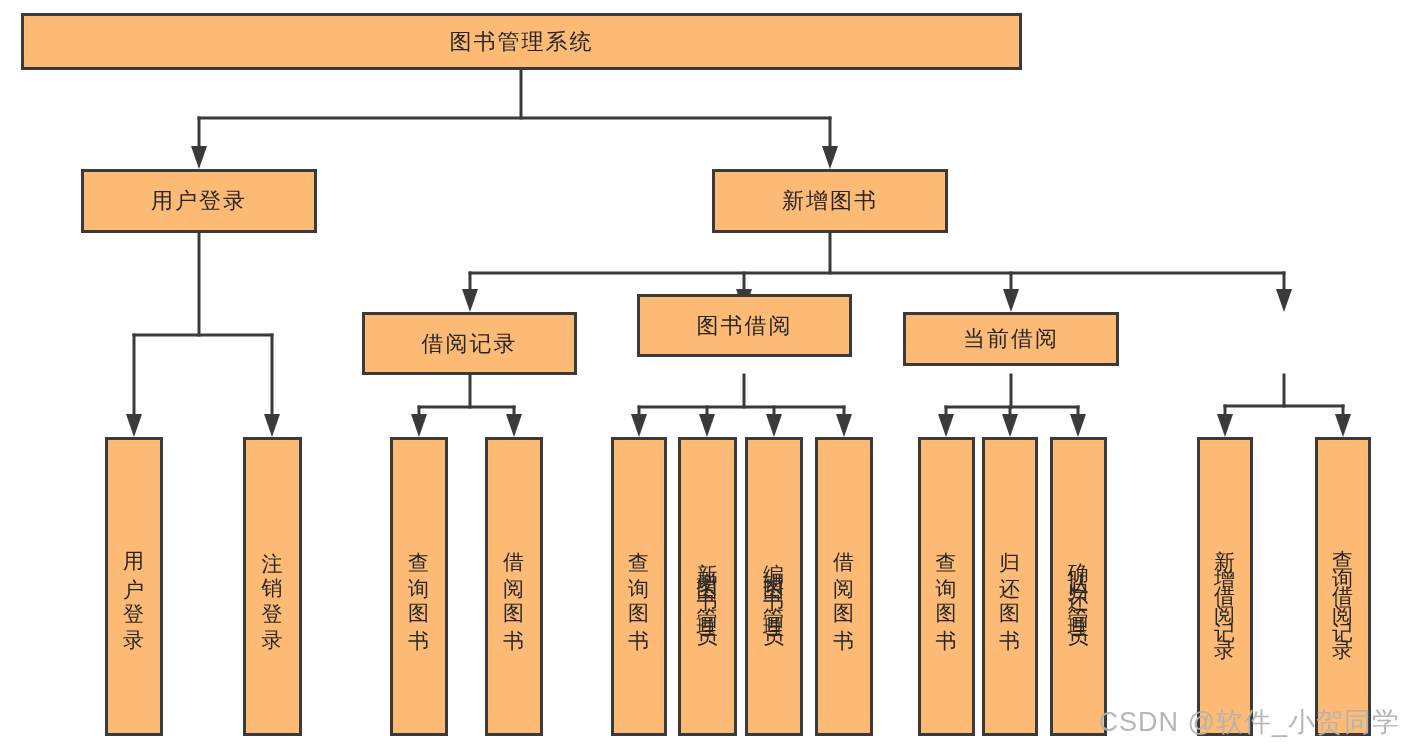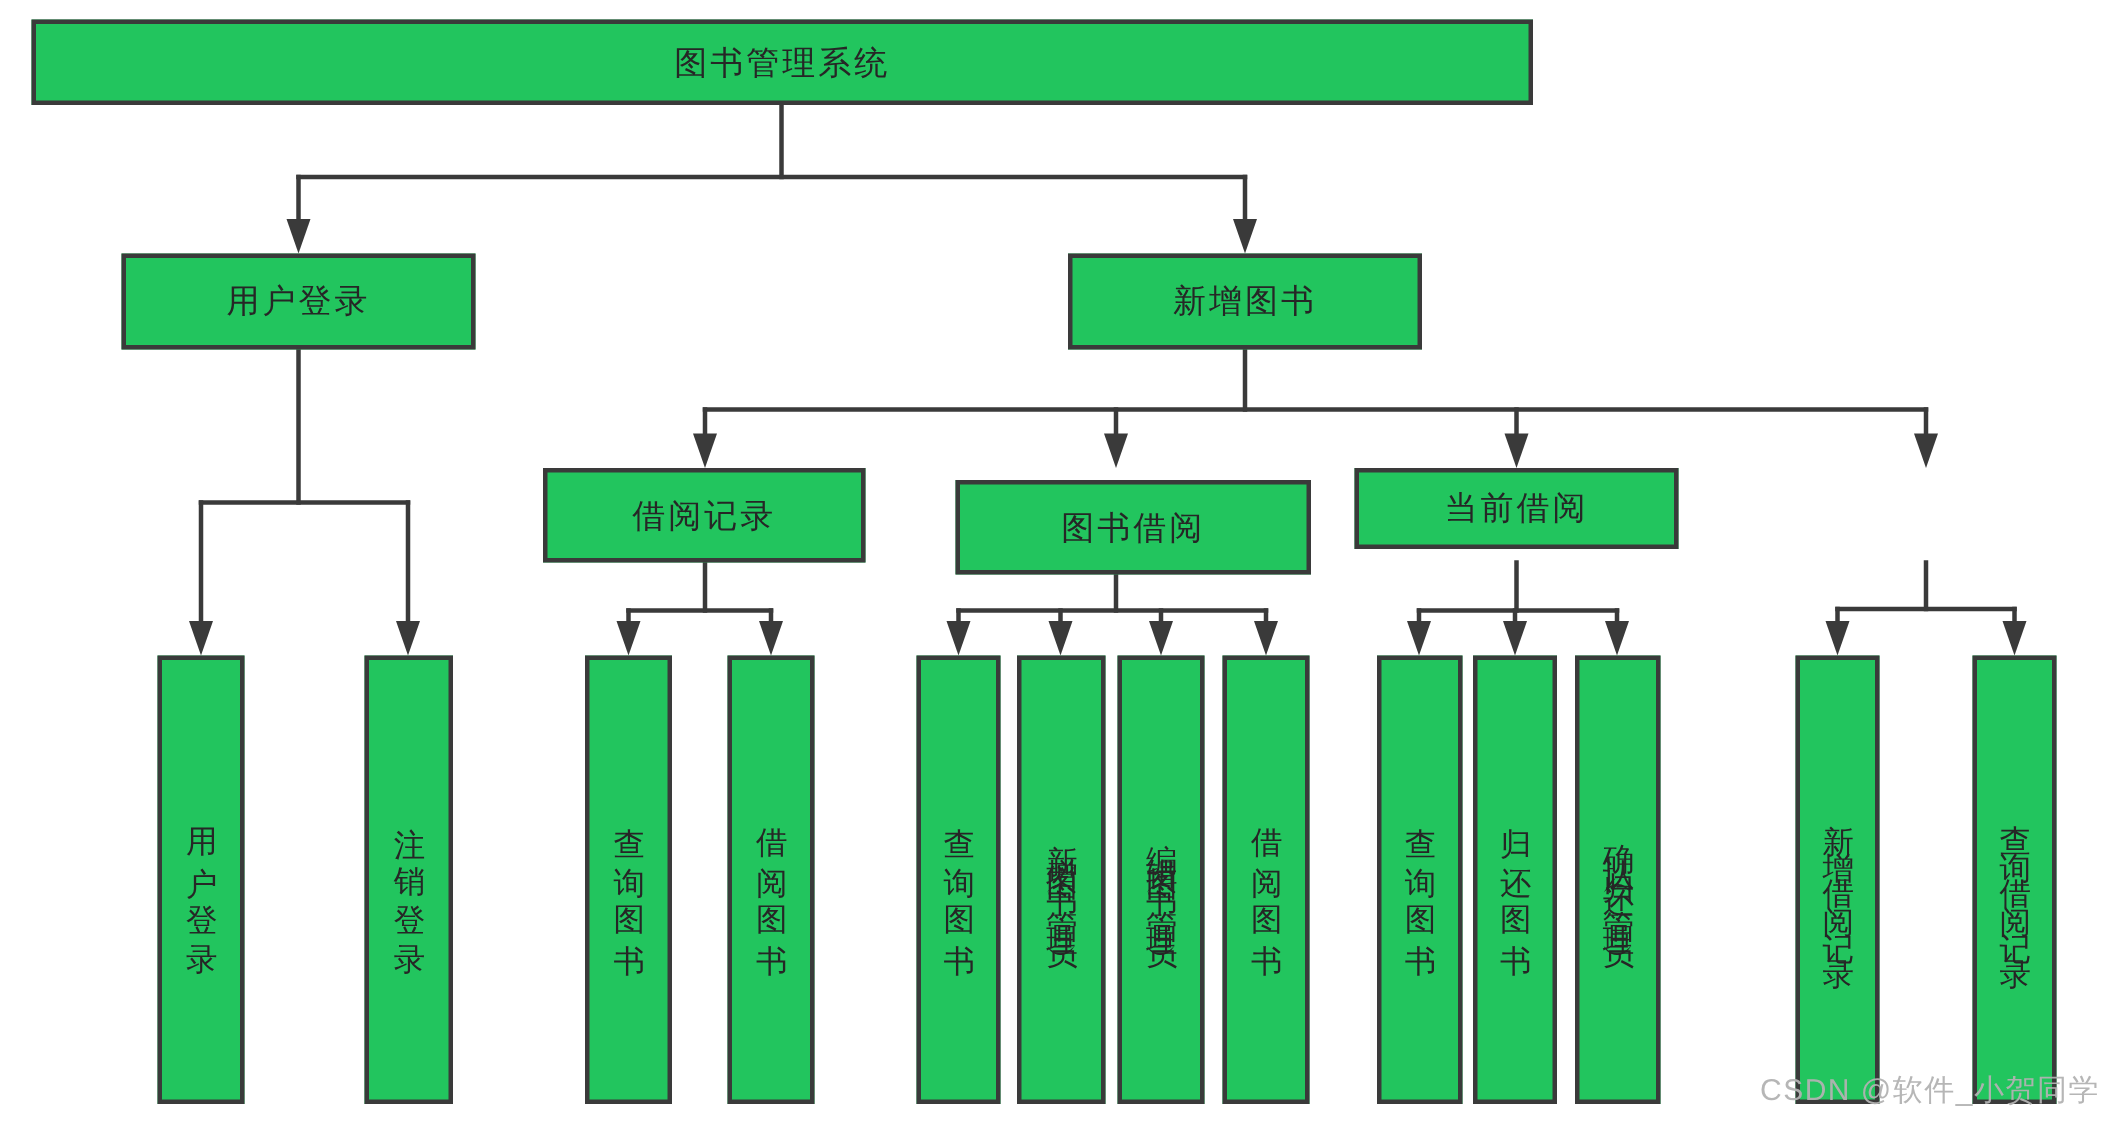--- a/index.html
+++ b/index.html
@@ -2,35 +2,35 @@
 <html><head>
 <meta charset="utf-8">
 <style>
   html,body{margin:0;padding:0;background:#ffffff;}
   .stage{
     position:relative;width:1405px;height:747px;background:#ffffff;
     font-family:"Liberation Sans","DejaVu Sans",sans-serif;overflow:hidden;
   }
   .connectors{position:absolute;left:0;top:0;z-index:0;}
   .box{
-    position:absolute;box-sizing:border-box;background:#22c55e;
+    position:absolute;box-sizing:border-box;background:#fdba74;
     border:3px solid #3a3a3a;display:flex;align-items:center;justify-content:center;
     color:#262626;z-index:1;
   }
   .box.h span{font-size:22px;letter-spacing:2px;white-space:nowrap;}
   .box.v span{
     writing-mode:vertical-rl;text-orientation:mixed;
     font-size:21px;line-height:1;white-space:nowrap;
   }
   .box.v.short span{letter-spacing:26px;}
   .box.v.mid span{letter-spacing:18px;}
   .box.v.long span{letter-spacing:9px;}
   .watermark{
     position:absolute;right:5px;bottom:7px;z-index:5;
-    font-size:20px;color:rgba(178,178,178,0.95);letter-spacing:1px;white-space:nowrap;
+    font-size:27px;color:rgba(178,178,178,0.95);letter-spacing:1px;white-space:nowrap;
   }
 </style>
 </head>
 <body>
 
 <div class="stage">
 
   <svg class="connectors" width="1405" height="747" viewBox="0 0 1405 747">
       <line x1="521" y1="70" x2="521" y2="118" stroke="#3a3a3a" stroke-width="3" stroke-linecap="square"></line>
       <line x1="199" y1="118" x2="830" y2="118" stroke="#3a3a3a" stroke-width="3" stroke-linecap="square"></line>
@@ -93,21 +93,21 @@
   <div class="box h" style="left:81px;top:169px;width:236px;height:64px">
     <span>用户登录</span>
   </div>
   <div class="box h" style="left:712px;top:169px;width:236px;height:64px">
     <span>新增图书</span>
   </div>
 
   <div class="box h" style="left:362px;top:312px;width:215px;height:63px">
     <span>借阅记录</span>
   </div>
-  <div class="box h" style="left:637px;top:320px;width:237px;height:63px">
+  <div class="box h" style="left:637px;top:294px;width:215px;height:63px">
     <span>图书借阅</span>
   </div>
   <div class="box h" style="left:903px;top:312px;width:216px;height:54px">
     <span>当前借阅</span>
   </div>
 
   <div class="box v short" style="left:105px;top:437px;width:58px;height:299px">
     <span>用户登录</span>
   </div>
   <div class="box v short" style="left:243px;top:437px;width:59px;height:299px">

